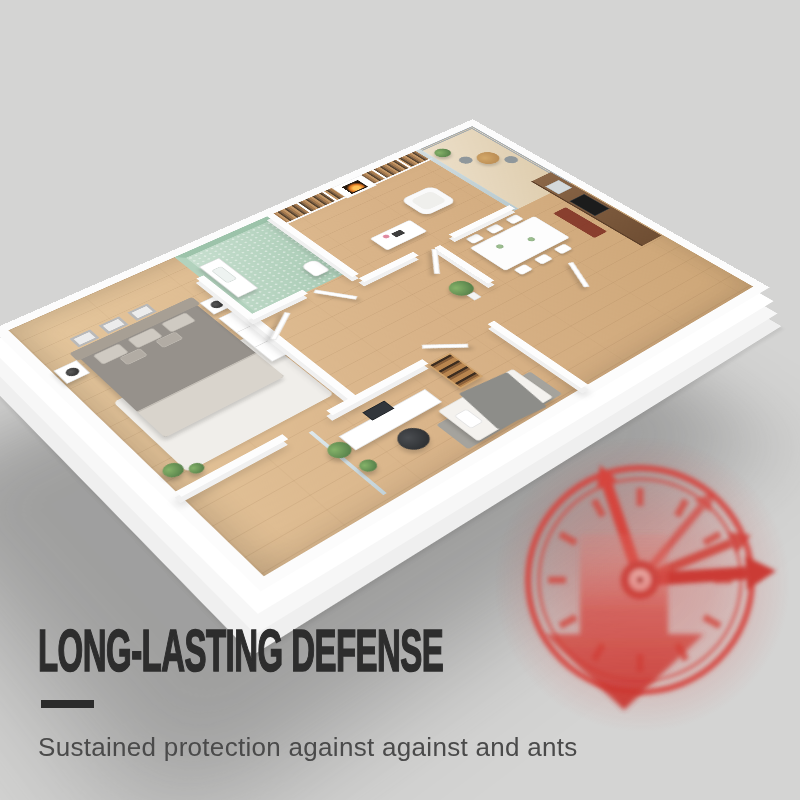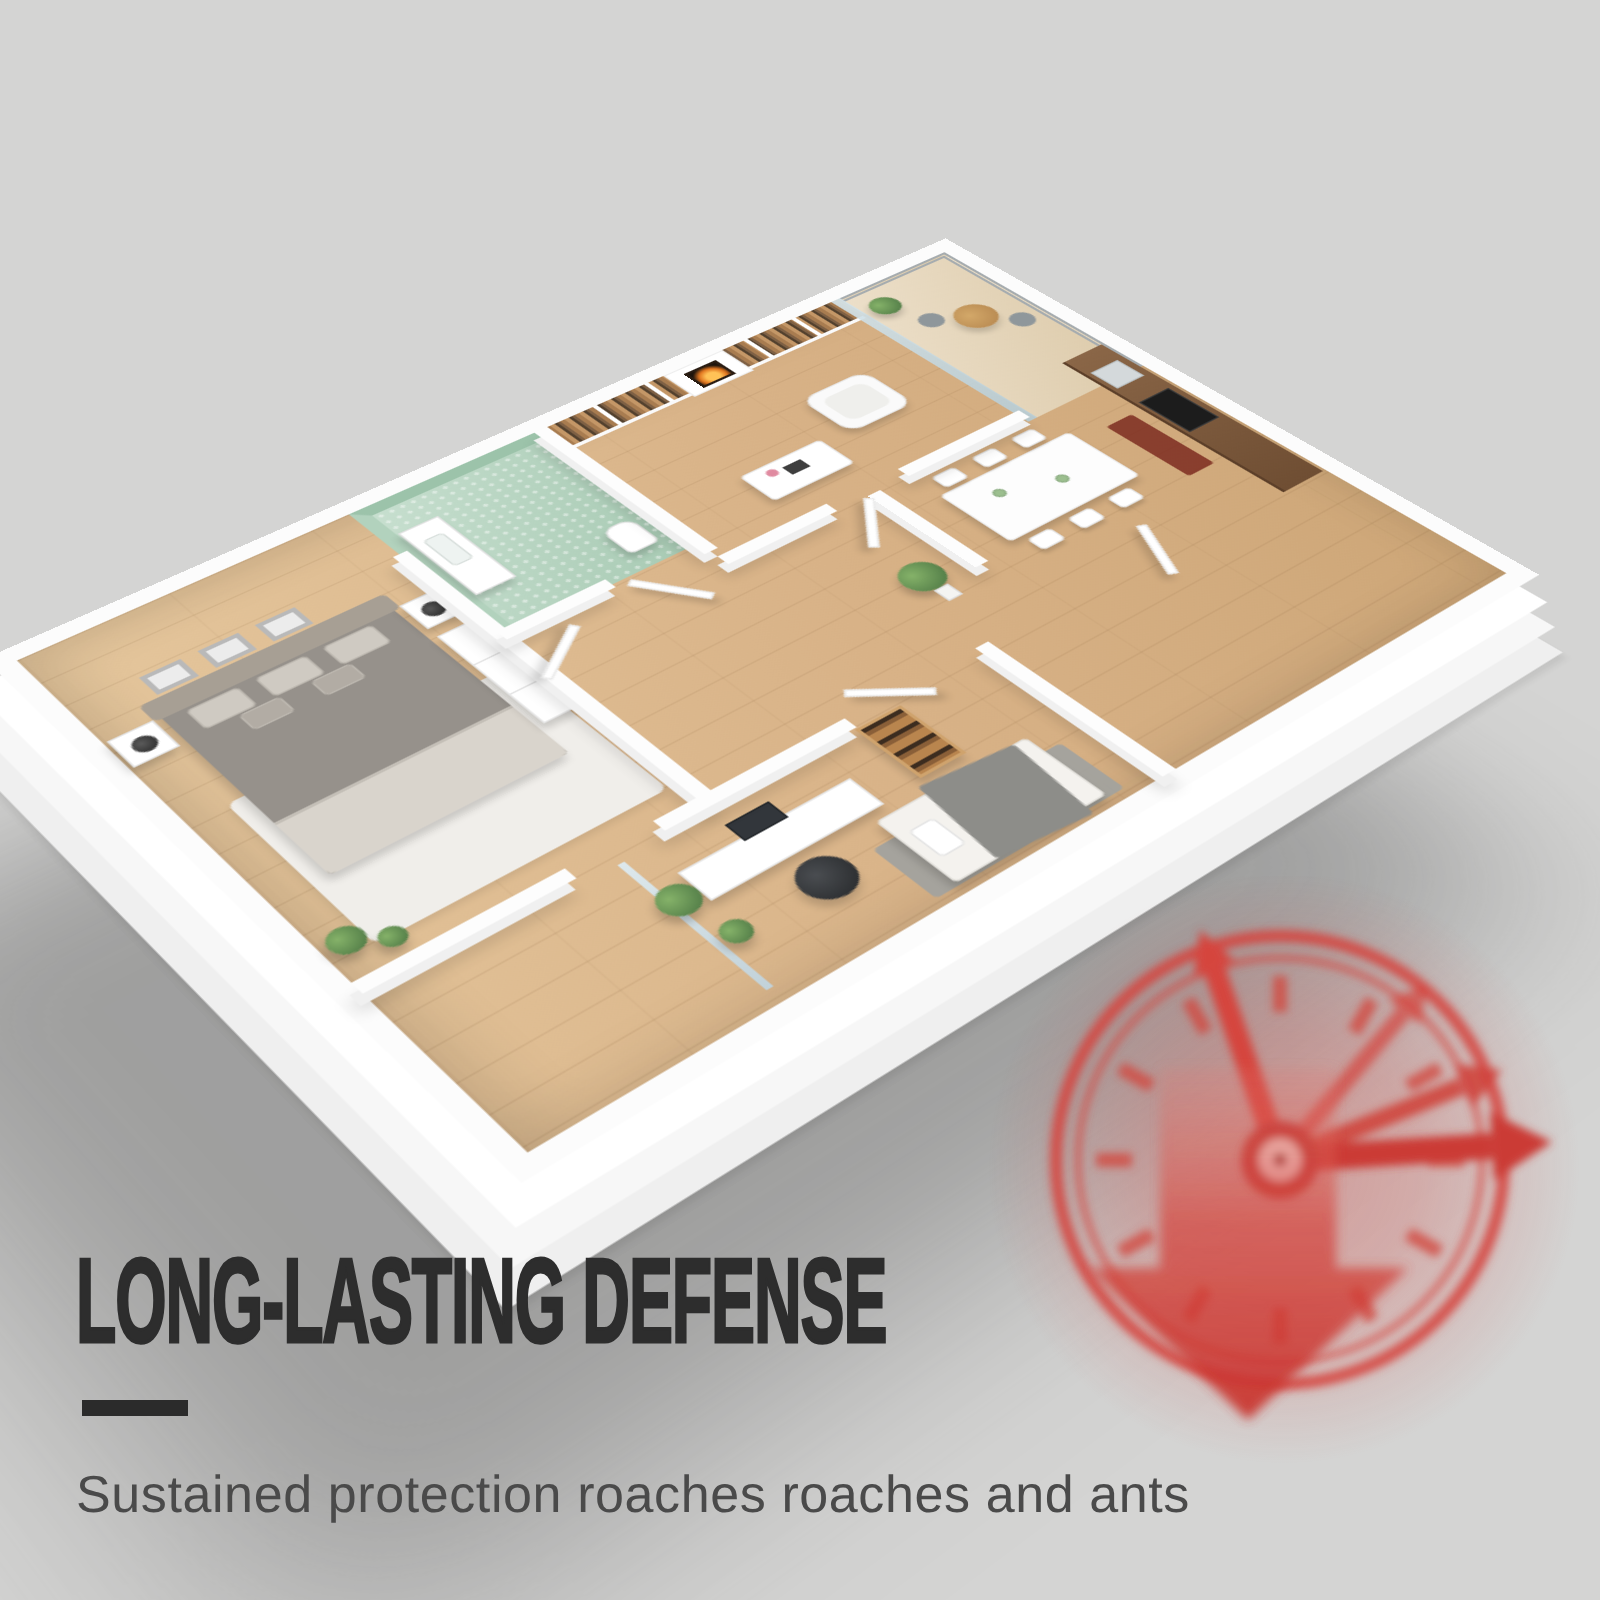--- a/index.html
+++ b/index.html
@@ -296,16 +296,16 @@
     </g>
 
     <g filter="url(#soft2)" opacity=".95">
       <path d="M88,96 L176,96 L176,196 L212,196 L132,272 L52,196 L88,196 Z" fill="url(#g-arrow)"></path>
     </g>
   </svg>
 
   <div class="caption">
     <h1 class="headline">LONG-LASTING DEFENSE</h1>
     <div class="divider-dash"></div>
-    <p class="subheadline">Sustained protection roaches roaches and ants</p>
+    <p class="subheadline">Sustained protection against against and ants</p>
   </div>
 
 </div>
 
 </body></html>

